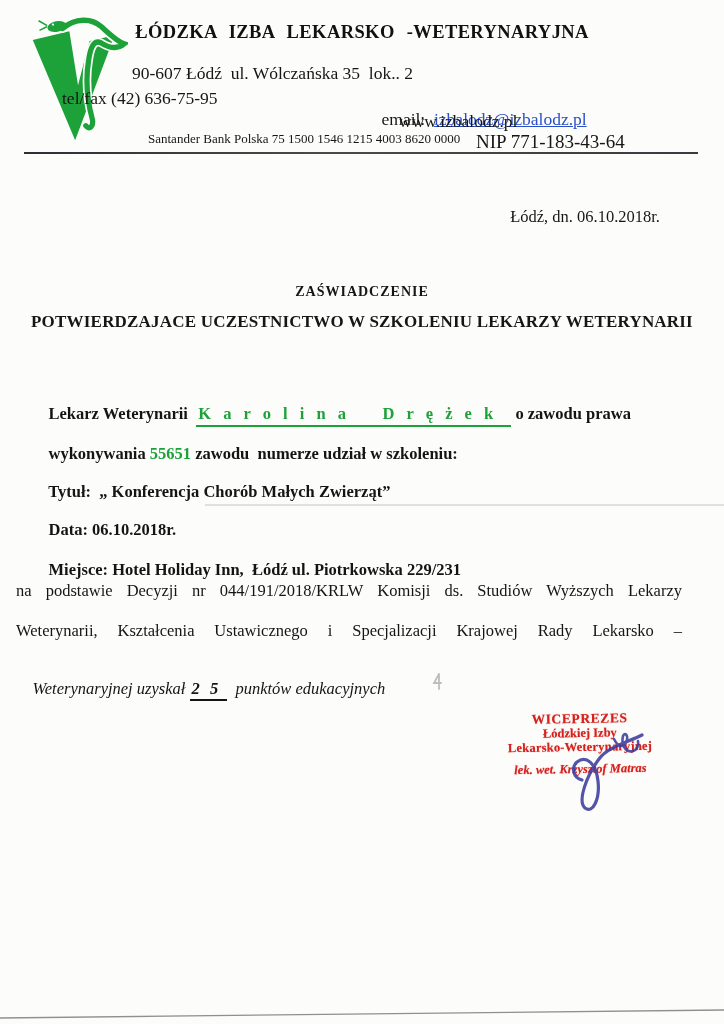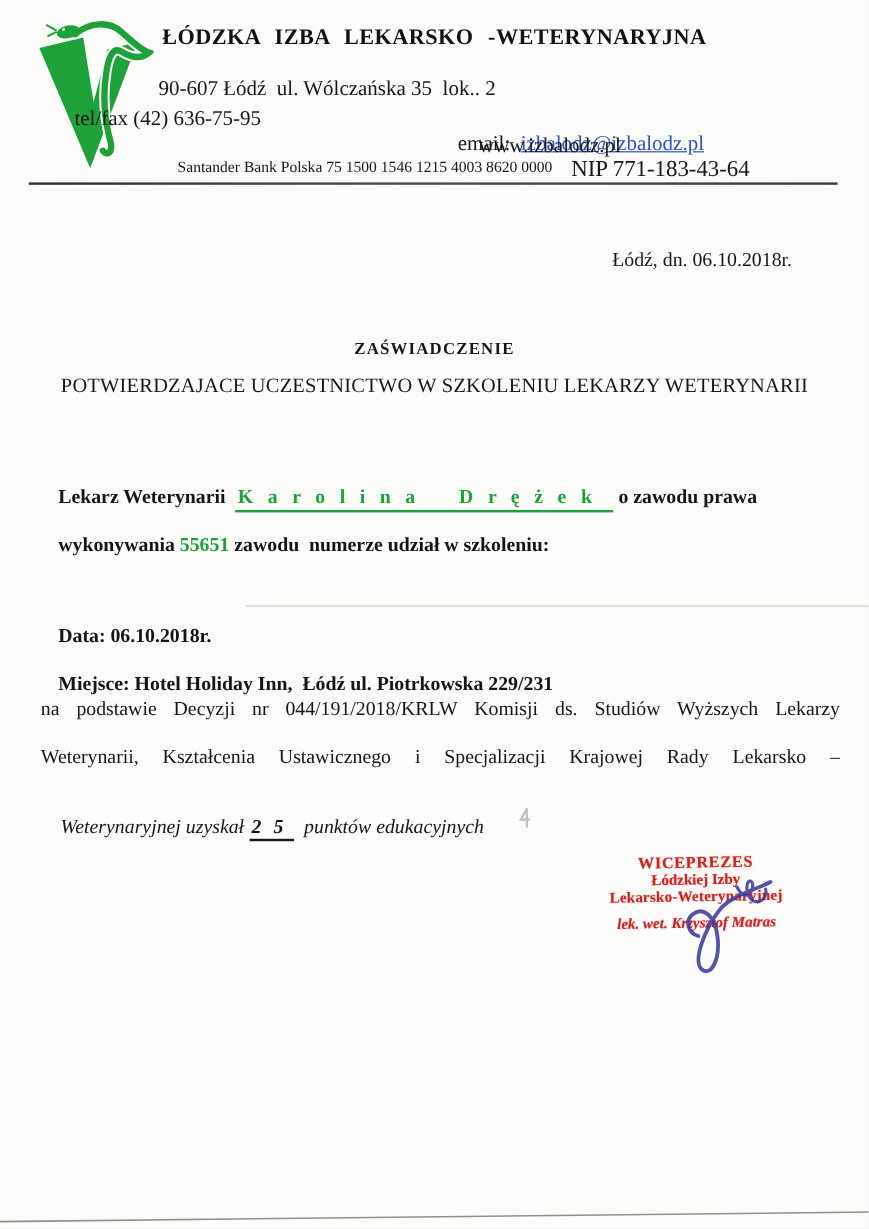--- a/index.html
+++ b/index.html
@@ -43,41 +43,41 @@
   }
 
   
   .date-line { right: 64px; top: 207px; font-size: 16.5px; }
   .doc-title {
     left: 0; top: 284px; width: 724px; text-align: center;
     font-size: 14px; font-weight: bold; letter-spacing: 1px;
   }
   .doc-subtitle {
     left: 0; top: 312px; width: 724px; text-align: center;
-    font-size: 17px; font-weight: normal; letter-spacing: 0.2px;
+    font-size: 17px; font-weight: bold; letter-spacing: 0.2px;
   }
 
   
   .bline { left: 32px; font-size: 16.5px; font-weight: bold; white-space: pre; color: #141414; }
   .l1 { top: 384px; }
   .l2 { top: 424px; }
   .l3 { top: 462px; }
   .l4 { top: 500px; }
   .l5 { top: 540px; }
   .vet-name {
     display: inline-block;
     color: #1da139;
     letter-spacing: 4px;
     padding: 0 14px 1px 2px;
     border-bottom: 2.5px solid #1da139;
     white-space: pre;
   }
   .license-number { color: #1da139; }
   .para {
-    left: 34px; width: 666px;
+    left: 16px; width: 666px;
     font-size: 16.5px; font-weight: normal;
     text-align: justify; text-align-last: justify;
     white-space: normal; color: #151515;
   }
   .p1 { top: 581px; }
   .p2 { top: 621px; }
   .p3 { top: 659px; text-align: right; text-align-last: left; white-space: pre; font-style: italic; }
   .points {
     font-weight: bold;
     letter-spacing: 3px;
@@ -141,20 +141,23 @@
   <div class="abs scan-streak"></div>
 
   <div class="abs bline l1">
     <span>Lekarz Weterynarii  </span><span class="vet-name">K a r o l i n a    D r ę ż e k</span><span> o zawodu prawa</span>
   </div>
 
   <div class="abs bline l2">
     <span>wykonywania </span><span class="license-number">55651</span><span> zawodu  numerze udział w szkoleniu:</span>
   </div>
 
+  <div class="abs bline l3">
+    <span>Tytuł:</span><span>  „ Konferencja Chorób Małych Zwierząt”</span>
+  </div>
 
   <div class="abs bline l4">
     <span>Data:</span><span> 06.10.2018r.</span>
   </div>
 
   <div class="abs bline l5">
     <span>Miejsce:</span><span> Hotel Holiday Inn,  Łódź ul. Piotrkowska 229/231</span>
   </div>
 
   <div class="abs para p1">na podstawie Decyzji nr 044/191/2018/KRLW Komisji ds. Studiów Wyższych Lekarzy</div>

